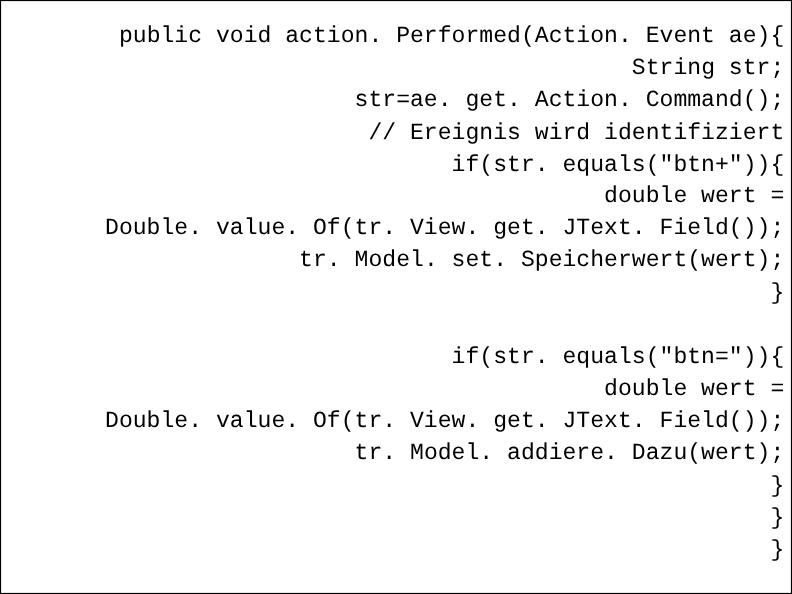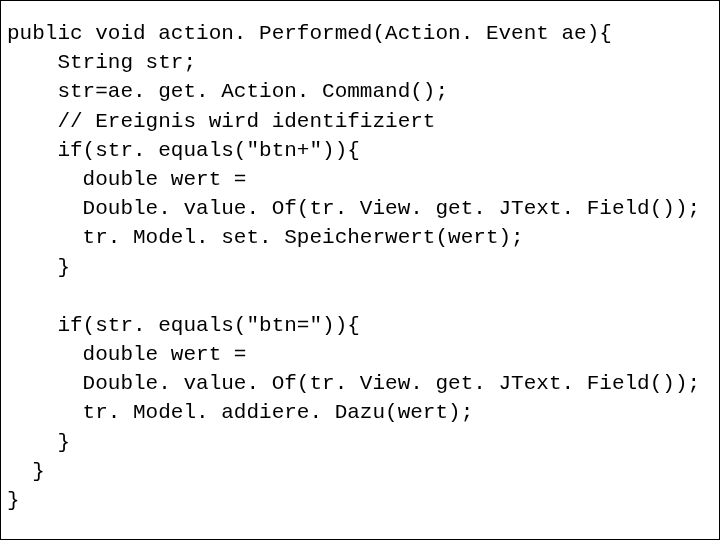--- a/index.html
+++ b/index.html
@@ -16,20 +16,21 @@
     height: 540px;
     padding: 18px 6px 6px 6px;
     border: 1px solid #000;
     font-family: "Courier New", Courier, monospace;
     font-size: 21px;
     line-height: 1.39;
     white-space: pre;
     color: #000;
     overflow: hidden;
     letter-spacing: 0px;
+    text-align: right;
   }
 </style>
 </head>
 <body>
 
 <div class="code-container">public void action. Performed(Action. Event ae){
     String str;
     str=ae. get. Action. Command();
     // Ereignis wird identifiziert
     if(str. equals("btn+")){

